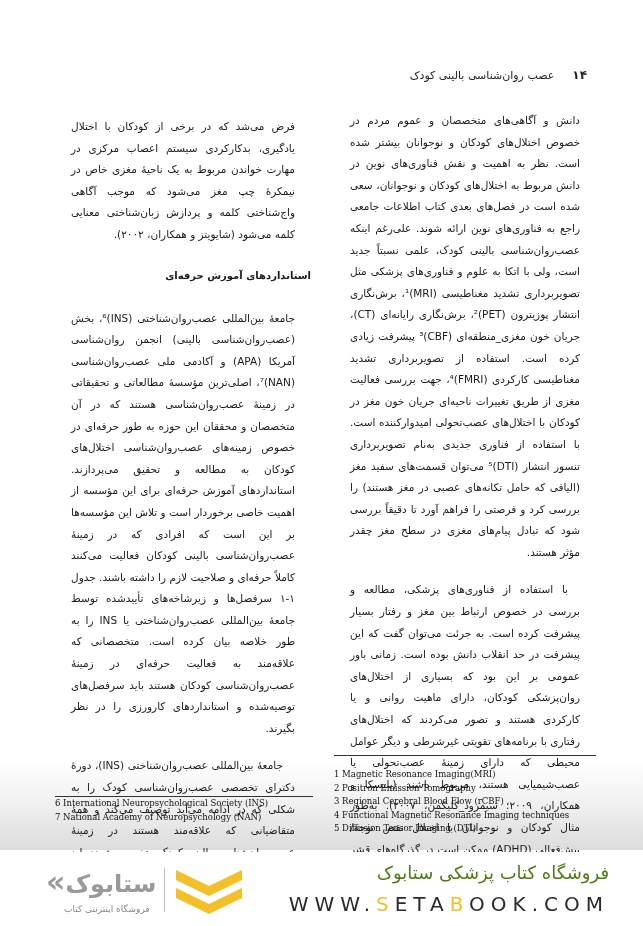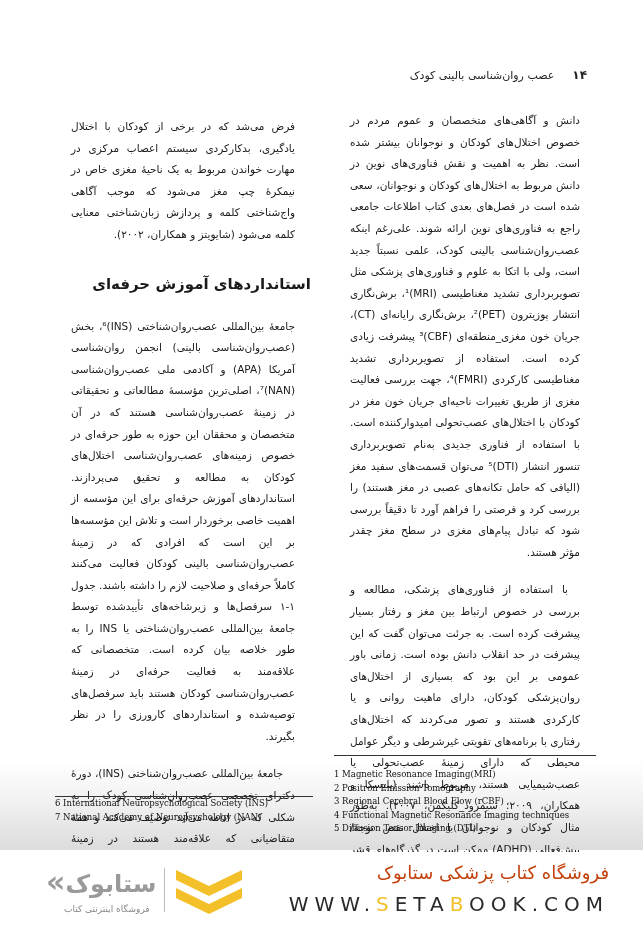--- a/index.html
+++ b/index.html
@@ -22,36 +22,36 @@
   .col {
     position: absolute; direction: rtl; text-align: justify;
     font-size: 10.5px; line-height: 21.6px;
   }
   .col-right { left: 334px; width: 262px; top: 94px; }
   .col-left  { left: 55px;  width: 256px; top: 100px; }
   .col p { margin: 16px; }
   .col p.indent { text-indent: 12px; }
   .col p.spaced { margin-top: 2px; }
   .section-title {
-    font-size: 15px; font-weight: bold; margin: 28px 0 22px 0; line-height: 20px;
+    font-size: 10px; font-weight: bold; margin: 20px 0 22px 0; line-height: 20px;
   }
   .footnotes {
     position: absolute; direction: ltr; text-align: left;
     font-family: "DejaVu Serif", serif; font-size: 8.5px; line-height: 13.5px; color: #111;
   }
   .fn-right { left: 334px; width: 262px; top: 755px; border-top: 1px solid #333; padding-top: 12px; }
   .fn-left  { left: 55px;  width: 258px; top: 796px; border-top: 1px solid #333; padding-top: 0; }
   .fn-item { white-space: nowrap; }
 
   .banner {
     position: absolute; left: 4px; top: 852px; width: 643px; height: 74px; background: #ffffff;
   }
   .shop-title {
     position: absolute; right: 38px; top: 10px; direction: rtl;
-    font-size: 18px; color: #c2410c; font-family: "DejaVu Sans", sans-serif;
+    font-size: 18px; color: #4d7c0f; font-family: "DejaVu Sans", sans-serif;
   }
   .shop-url {
     position: absolute; right: 38px; top: 40px;
     font-size: 20px; letter-spacing: 6px; color: #2a2a2a; font-family: "DejaVu Sans", sans-serif;
   }
   .shop-url .hl { color: #f4c02a; }
   .logo {
     position: absolute; left: 20px; top: 8px; width: 230px; height: 60px;
   }
   .logo .divider { position: absolute; left: 140px; top: 8px; width: 1px; height: 44px; background: #bbb; }

